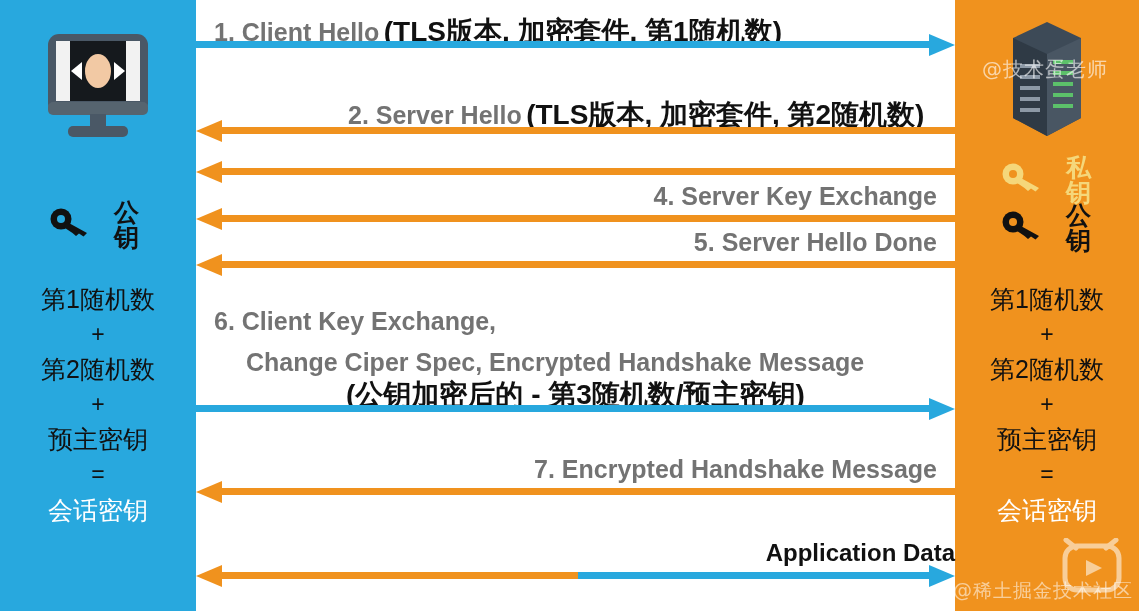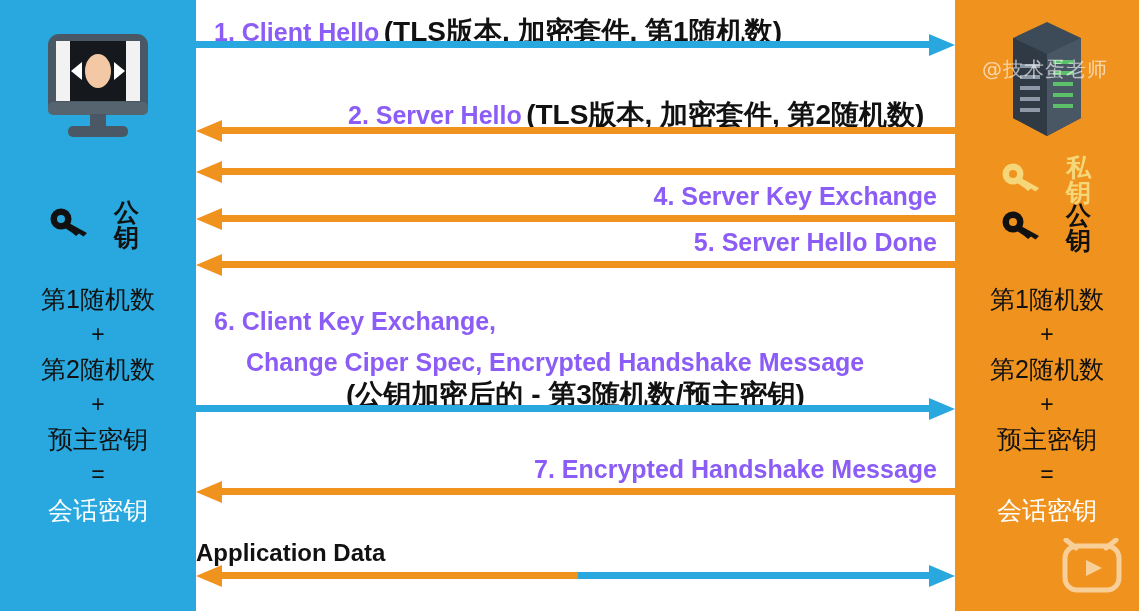--- a/index.html
+++ b/index.html
@@ -50,21 +50,21 @@
   .arrow{position:absolute;height:7px;}
   .arrow .shaft{position:absolute;top:0;height:7px;}
   .arrow .head{position:absolute;top:-7.5px;width:0;height:0;
      border-top:11px solid transparent;border-bottom:11px solid transparent;}
   .head.right{border-left:26px solid #28a8de;}
   .head.left{border-right:26px solid #f0921e;}
   .shaft.blue{background:#28a8de;}
   .shaft.orange{background:#f0921e;}
 
   .msg{position:absolute;white-space:nowrap;}
-  .msg .ttl{color:#8b5cf6;font-weight:bold;font-size:25px;text-align:right;}
+  .msg .ttl{color:#737373;font-weight:bold;font-size:25px;text-align:right;}
   .msg .sub{color:#111;font-weight:bold;font-size:28px;}
   .msg .plain{color:#111;font-weight:bold;font-size:24px;}
 
   
   .wm{position:absolute;pointer-events:none;}
   #wm-handle{left:958px;top:56px;font-size:20px;color:#ffffff;opacity:.62;
      font-family:"DejaVu Sans",sans-serif;letter-spacing:1px;}
   #wm-juejin{left:962px;top:578px;font-size:19px;color:#ffffff;opacity:.55;
      font-family:"DejaVu Sans",sans-serif;letter-spacing:1px;}
   #wm-tv{left:1060px;top:538px;}
@@ -170,20 +170,21 @@
 
     <div class="wm" id="wm-handle" style="left:-2px;width:184px;text-align:center;">@技术蛋老师</div>
 
     <div class="wm" id="wm-tv" style="left:105px;top:538px;">
       <svg width="64" height="56" viewBox="0 0 64 56" opacity="0.55">
         <path d="M16 10 L6 2 M46 10 L56 2" stroke="#ffffff" stroke-width="5" fill="none" stroke-linecap="round"></path>
         <rect x="5" y="8" width="54" height="44" rx="12" fill="none" stroke="#ffffff" stroke-width="5"></rect>
         <path d="M26 22 L42 30 L26 38 Z" fill="#ffffff"></path>
       </svg>
     </div>
+    <div class="wm" id="wm-juejin" style="left:-4px;width:184px;text-align:center;">@稀土掘金技术社区</div>
   </div>
 
   <div id="messages">
 
     <div class="msg" style="left:18px;top:13px;">
       <span class="ttl">1. Client Hello</span>
       <span class="sub">(TLS版本, 加密套件, 第1随机数)</span>
     </div>
     <div class="arrow" style="left:0px;top:41px;width:759px;">
       <div class="shaft blue" style="left:0;width:733px;"></div>
@@ -235,21 +236,21 @@
     </div>
 
     <div class="msg" style="right:18px;top:455px;">
       <span class="ttl">7. Encrypted Handshake Message</span>
     </div>
     <div class="arrow" style="left:0px;top:488px;width:759px;">
       <div class="shaft orange" style="left:26px;width:733px;"></div>
       <div class="head left" style="left:0px;"></div>
     </div>
 
-    <div class="msg" style="left:0px;width:759px;text-align:left;top:539px;">
+    <div class="msg" style="left:0px;width:759px;text-align:right;top:539px;">
       <span class="plain">Application Data</span>
     </div>
     <div class="arrow" style="left:0px;top:572px;width:759px;">
       <div class="head left" style="left:0px;"></div>
       <div class="shaft orange" style="left:26px;width:356px;"></div>
       <div class="shaft blue" style="left:382px;width:351px;"></div>
       <div class="head right" style="left:733px;"></div>
     </div>
   </div>
 </div>

